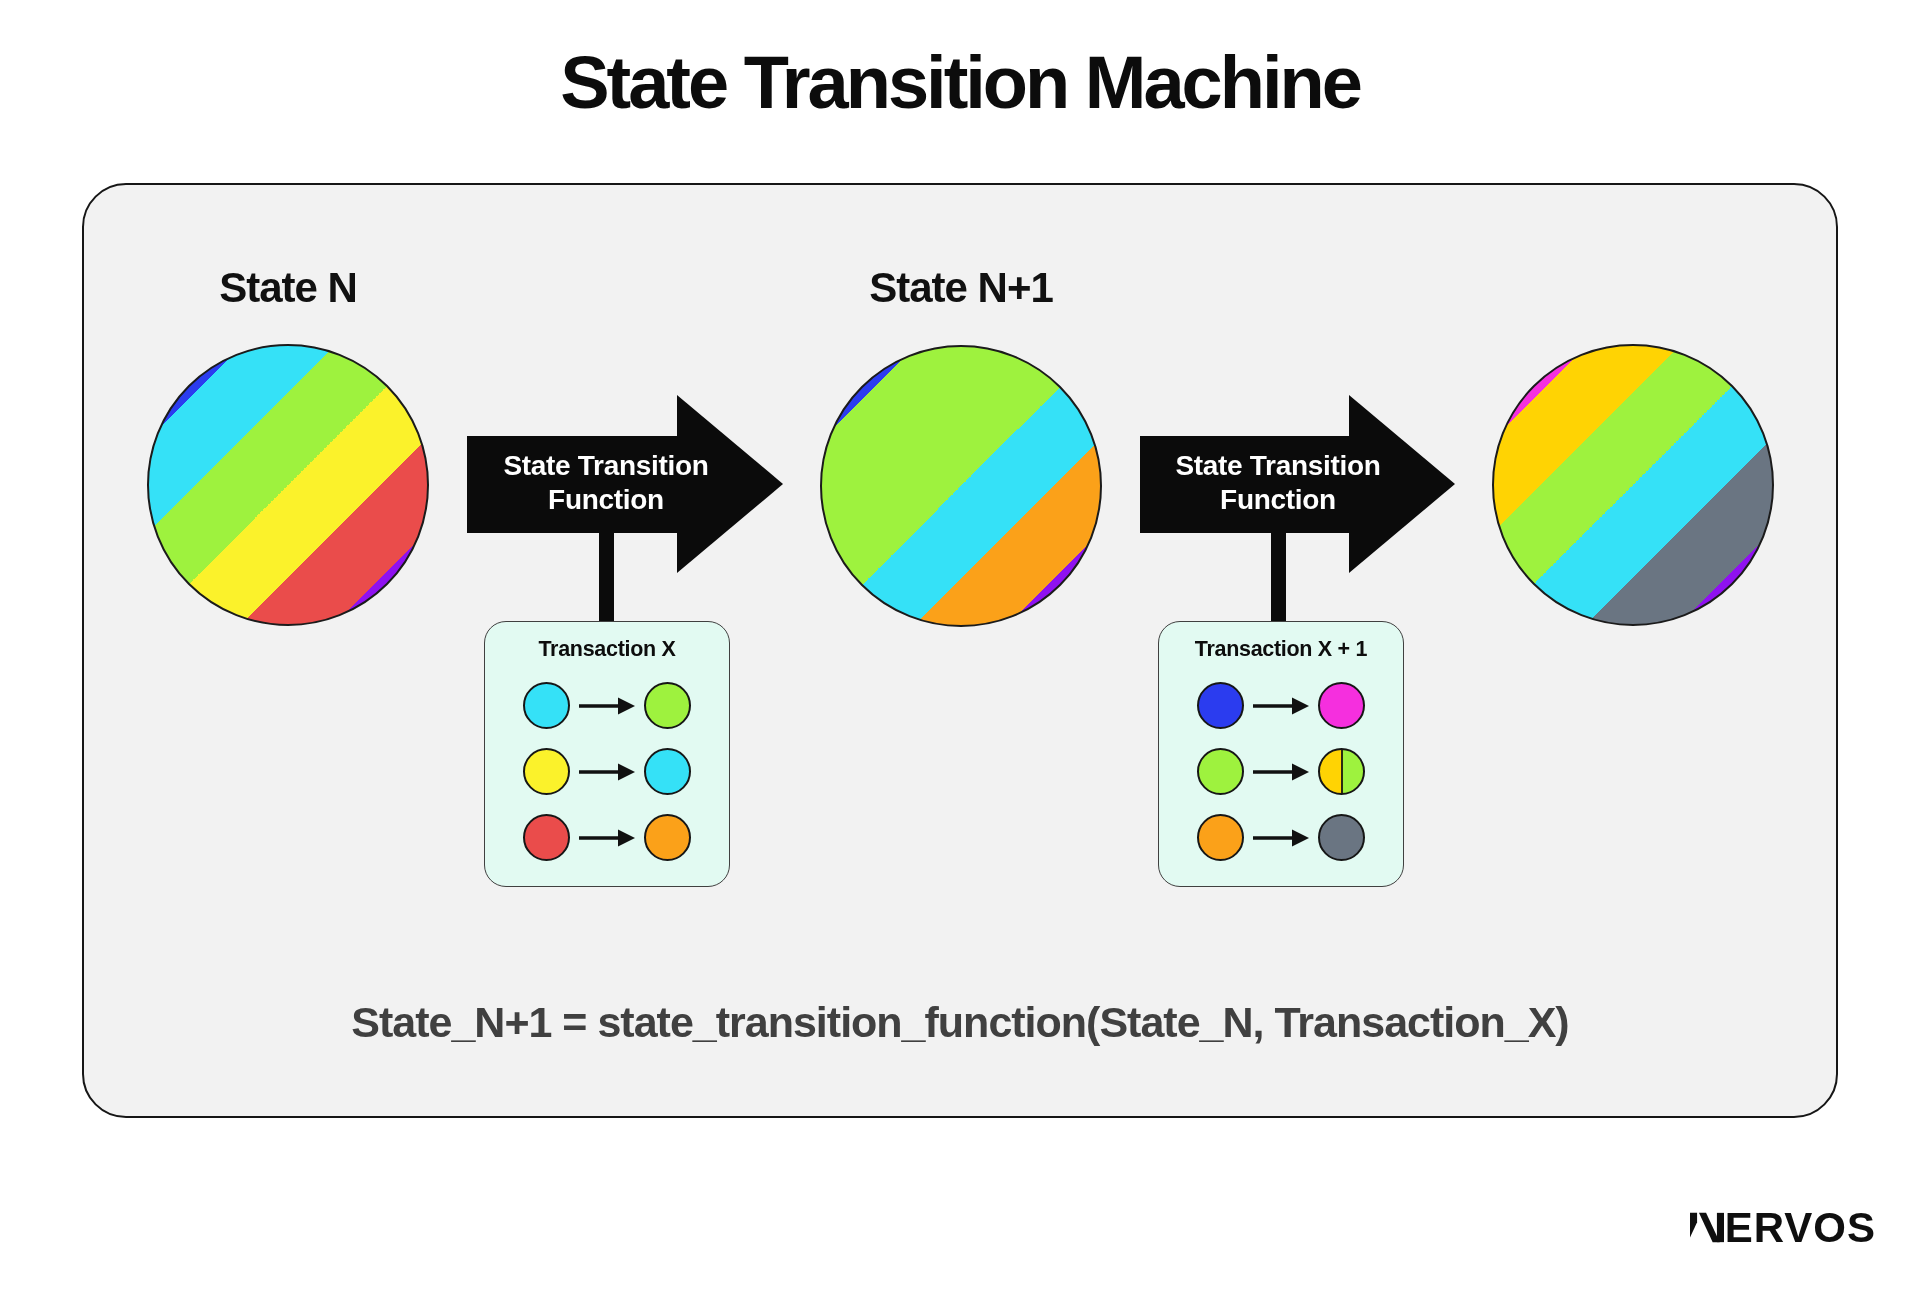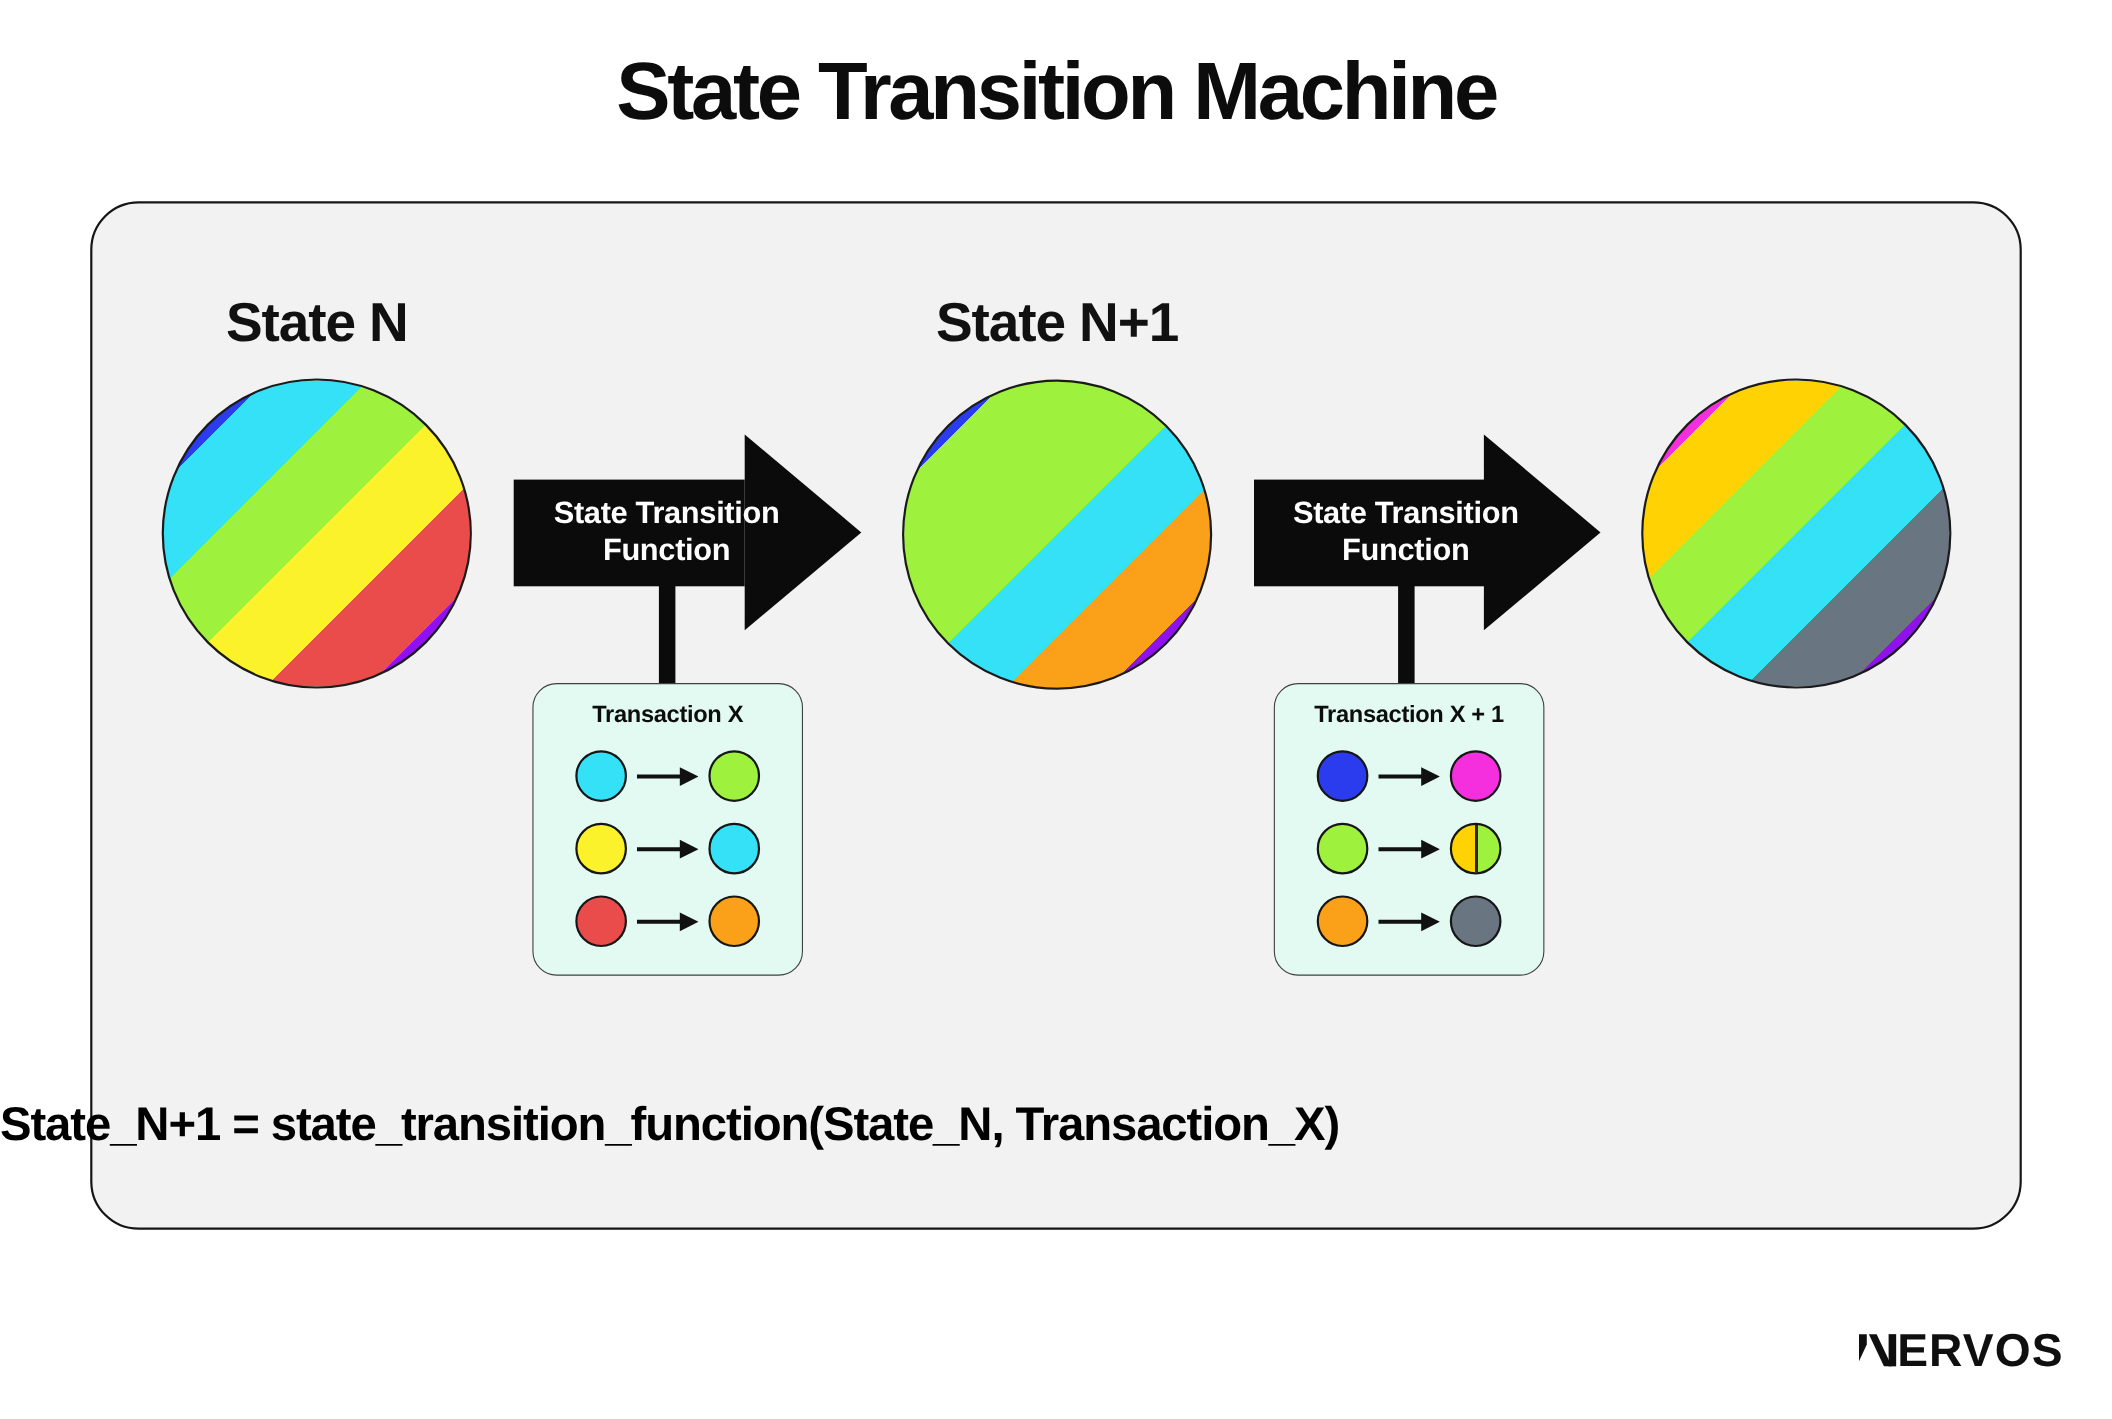--- a/index.html
+++ b/index.html
@@ -15,21 +15,21 @@
     font-size:74px; font-weight:800; letter-spacing:-3px; color:#0c0c0c;
   }
 
   .panel {
     left:82px; top:183px; width:1756px; height:935px;
     background:#f2f2f2; border:2.5px solid #161616; border-radius:44px;
   }
 
   .state-label {
     top:264px; width:400px; text-align:center;
-    font-size:50px; font-weight:800; letter-spacing:-1px; color:#111;
+    font-size:42px; font-weight:800; letter-spacing:-1px; color:#111;
   }
   .state-circle {
     width:282px; height:282px; border-radius:50%;
     border:2px solid #1b1b1b;
   }
 
   .arrow-body {
     background:#0b0b0b; width:210px; height:97px; top:436px;
   }
   .arrow-head {
@@ -56,22 +56,22 @@
     display:flex; justify-content:center; align-items:center; gap:9px;
   }
   .tx-row.r0 { top:60px; } .tx-row.r1 { top:126px; } .tx-row.r2 { top:192px; }
   .dot {
     width:47px; height:47px; border-radius:50%; border:2px solid #161616;
     flex:0 0 auto;
   }
   .map-arrow { flex:0 0 auto; display:block; }
 
   .formula {
-    left:0; right:0; top:998px; text-align:left;
-    font-size:43px; font-weight:800; letter-spacing:-1px; color:#000000;
+    left:0; right:0; top:998px; text-align:center;
+    font-size:43px; font-weight:800; letter-spacing:-1px; color:#404040;
   }
 
   .logo {
     right:44px; top:1212px; display:flex; align-items:center; gap:1px;
   }
   .logo svg { display:block; }
   .logo-rest {
     font-size:42px; font-weight:800; letter-spacing:1px; color:#0f0f0f; line-height:31px;
   }
 </style>

